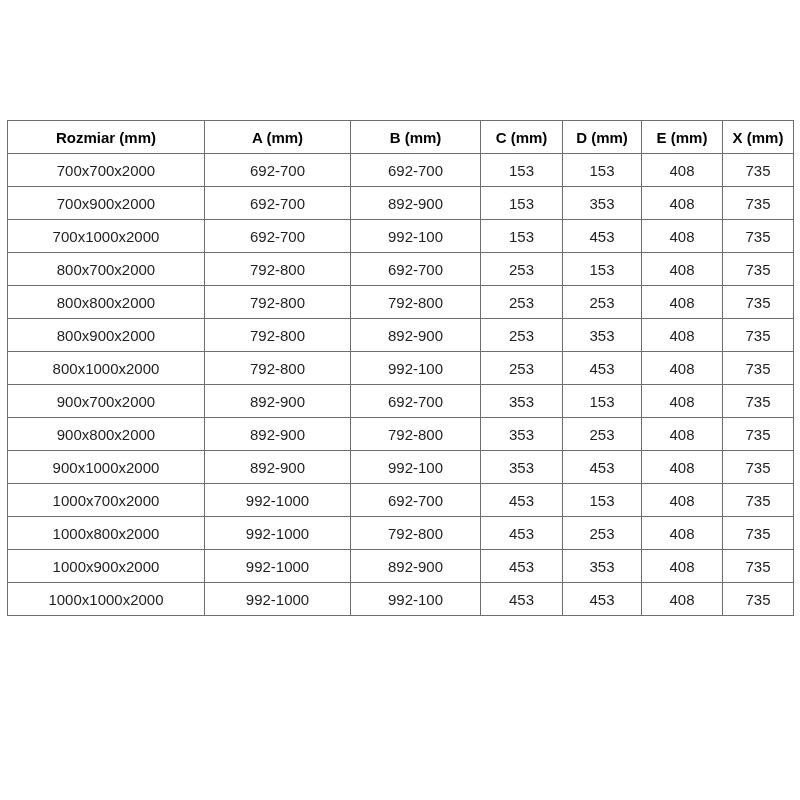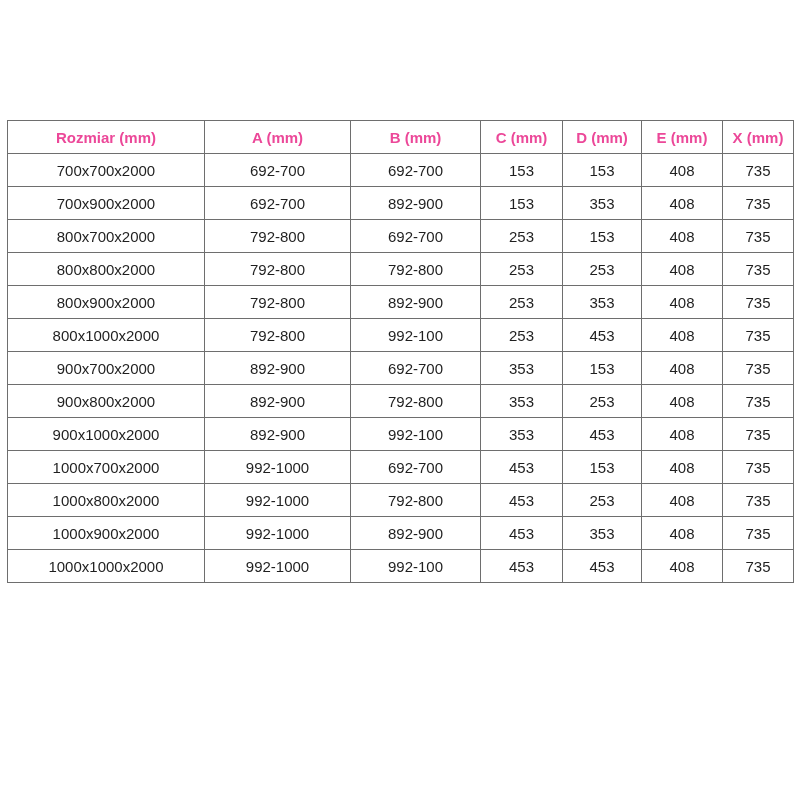--- a/index.html
+++ b/index.html
@@ -33,21 +33,21 @@
     vertical-align: middle;
     height: 32px;
     padding: 0 2px;
     font-size: 15px;
     color: #1f1f1f;
     overflow: hidden;
     white-space: nowrap;
   }
   table.spec th {
     font-weight: bold;
-    color: #ec4899;
+    color: #000000;
   }
   
   col.c-rozmiar { width: 197px; }
   col.c-a { width: 146px; }
   col.c-b { width: 130px; }
   col.c-c { width: 82px; }
   col.c-d { width: 79px; }
   col.c-e { width: 81px; }
   col.c-x { width: 71px; }
 </style>
@@ -89,20 +89,29 @@
         <tr>
           <td>700x900x2000</td>
           <td>692-700</td>
           <td>892-900</td>
           <td>153</td>
           <td>353</td>
           <td>408</td>
           <td>735</td>
         </tr>
         <tr>
+          <td>700x1000x2000</td>
+          <td>692-700</td>
+          <td>992-100</td>
+          <td>153</td>
+          <td>453</td>
+          <td>408</td>
+          <td>735</td>
+        </tr>
+        <tr>
           <td>800x700x2000</td>
           <td>792-800</td>
           <td>692-700</td>
           <td>253</td>
           <td>153</td>
           <td>408</td>
           <td>735</td>
         </tr>
         <tr>
           <td>800x800x2000</td>

